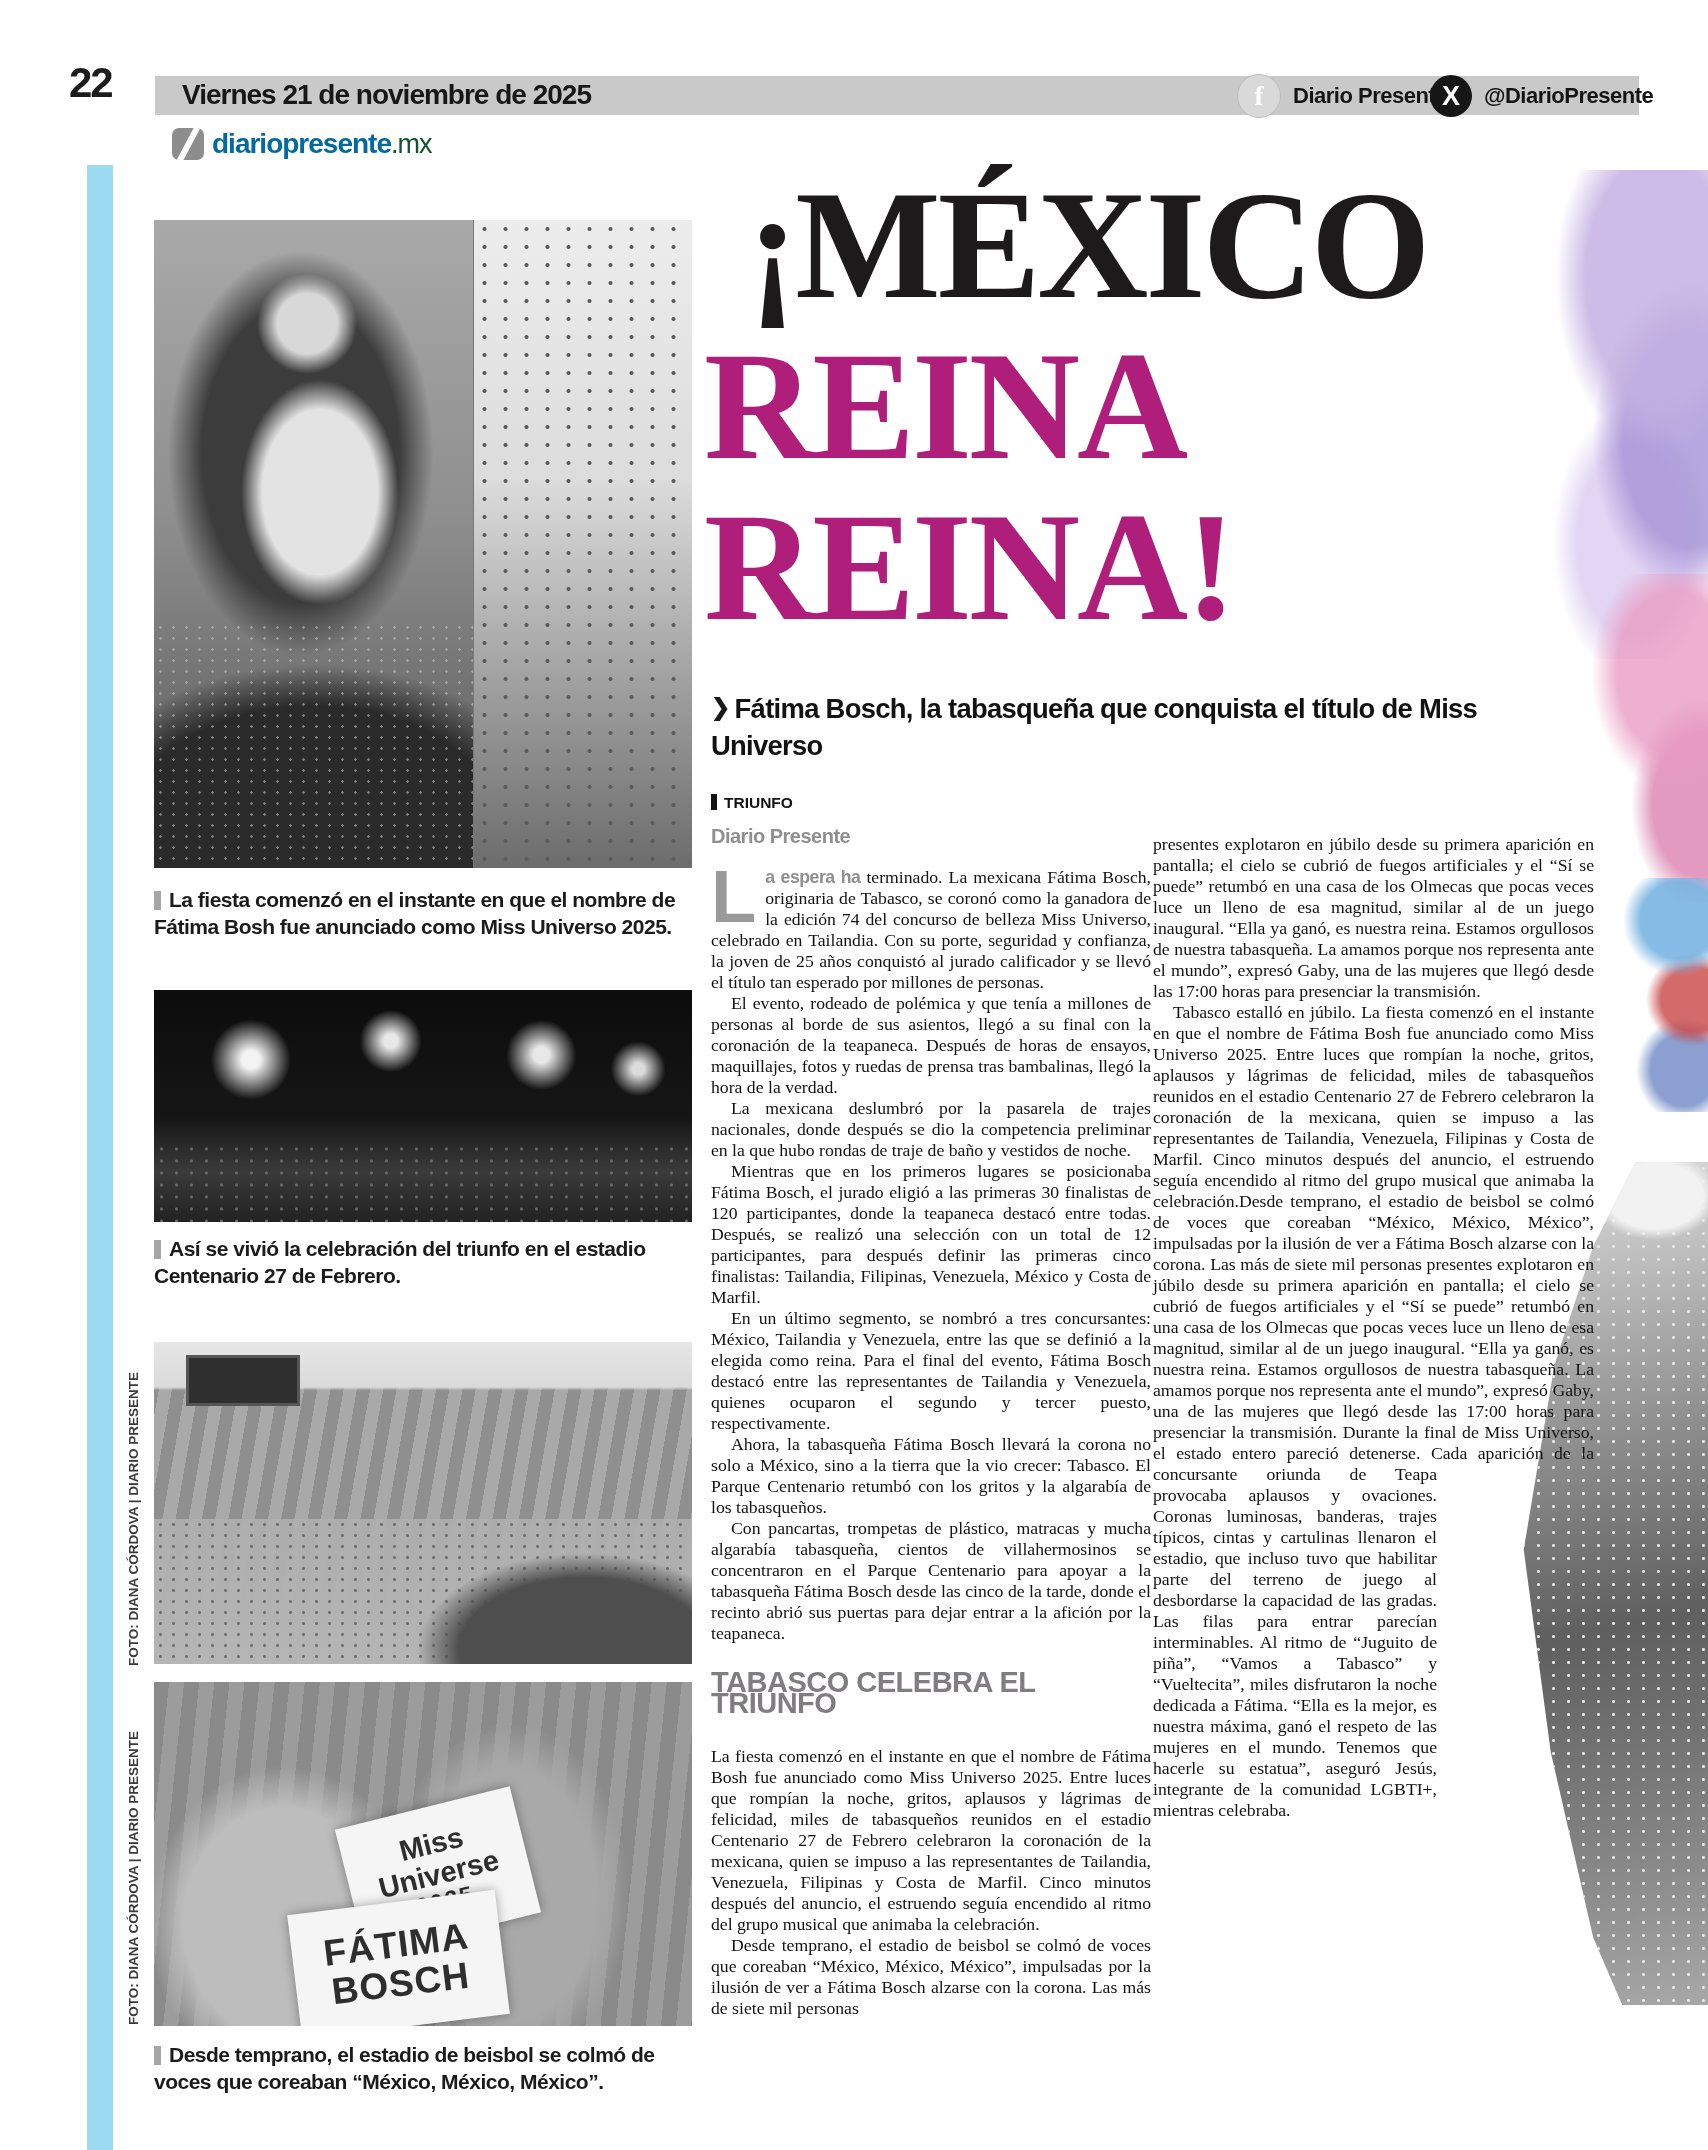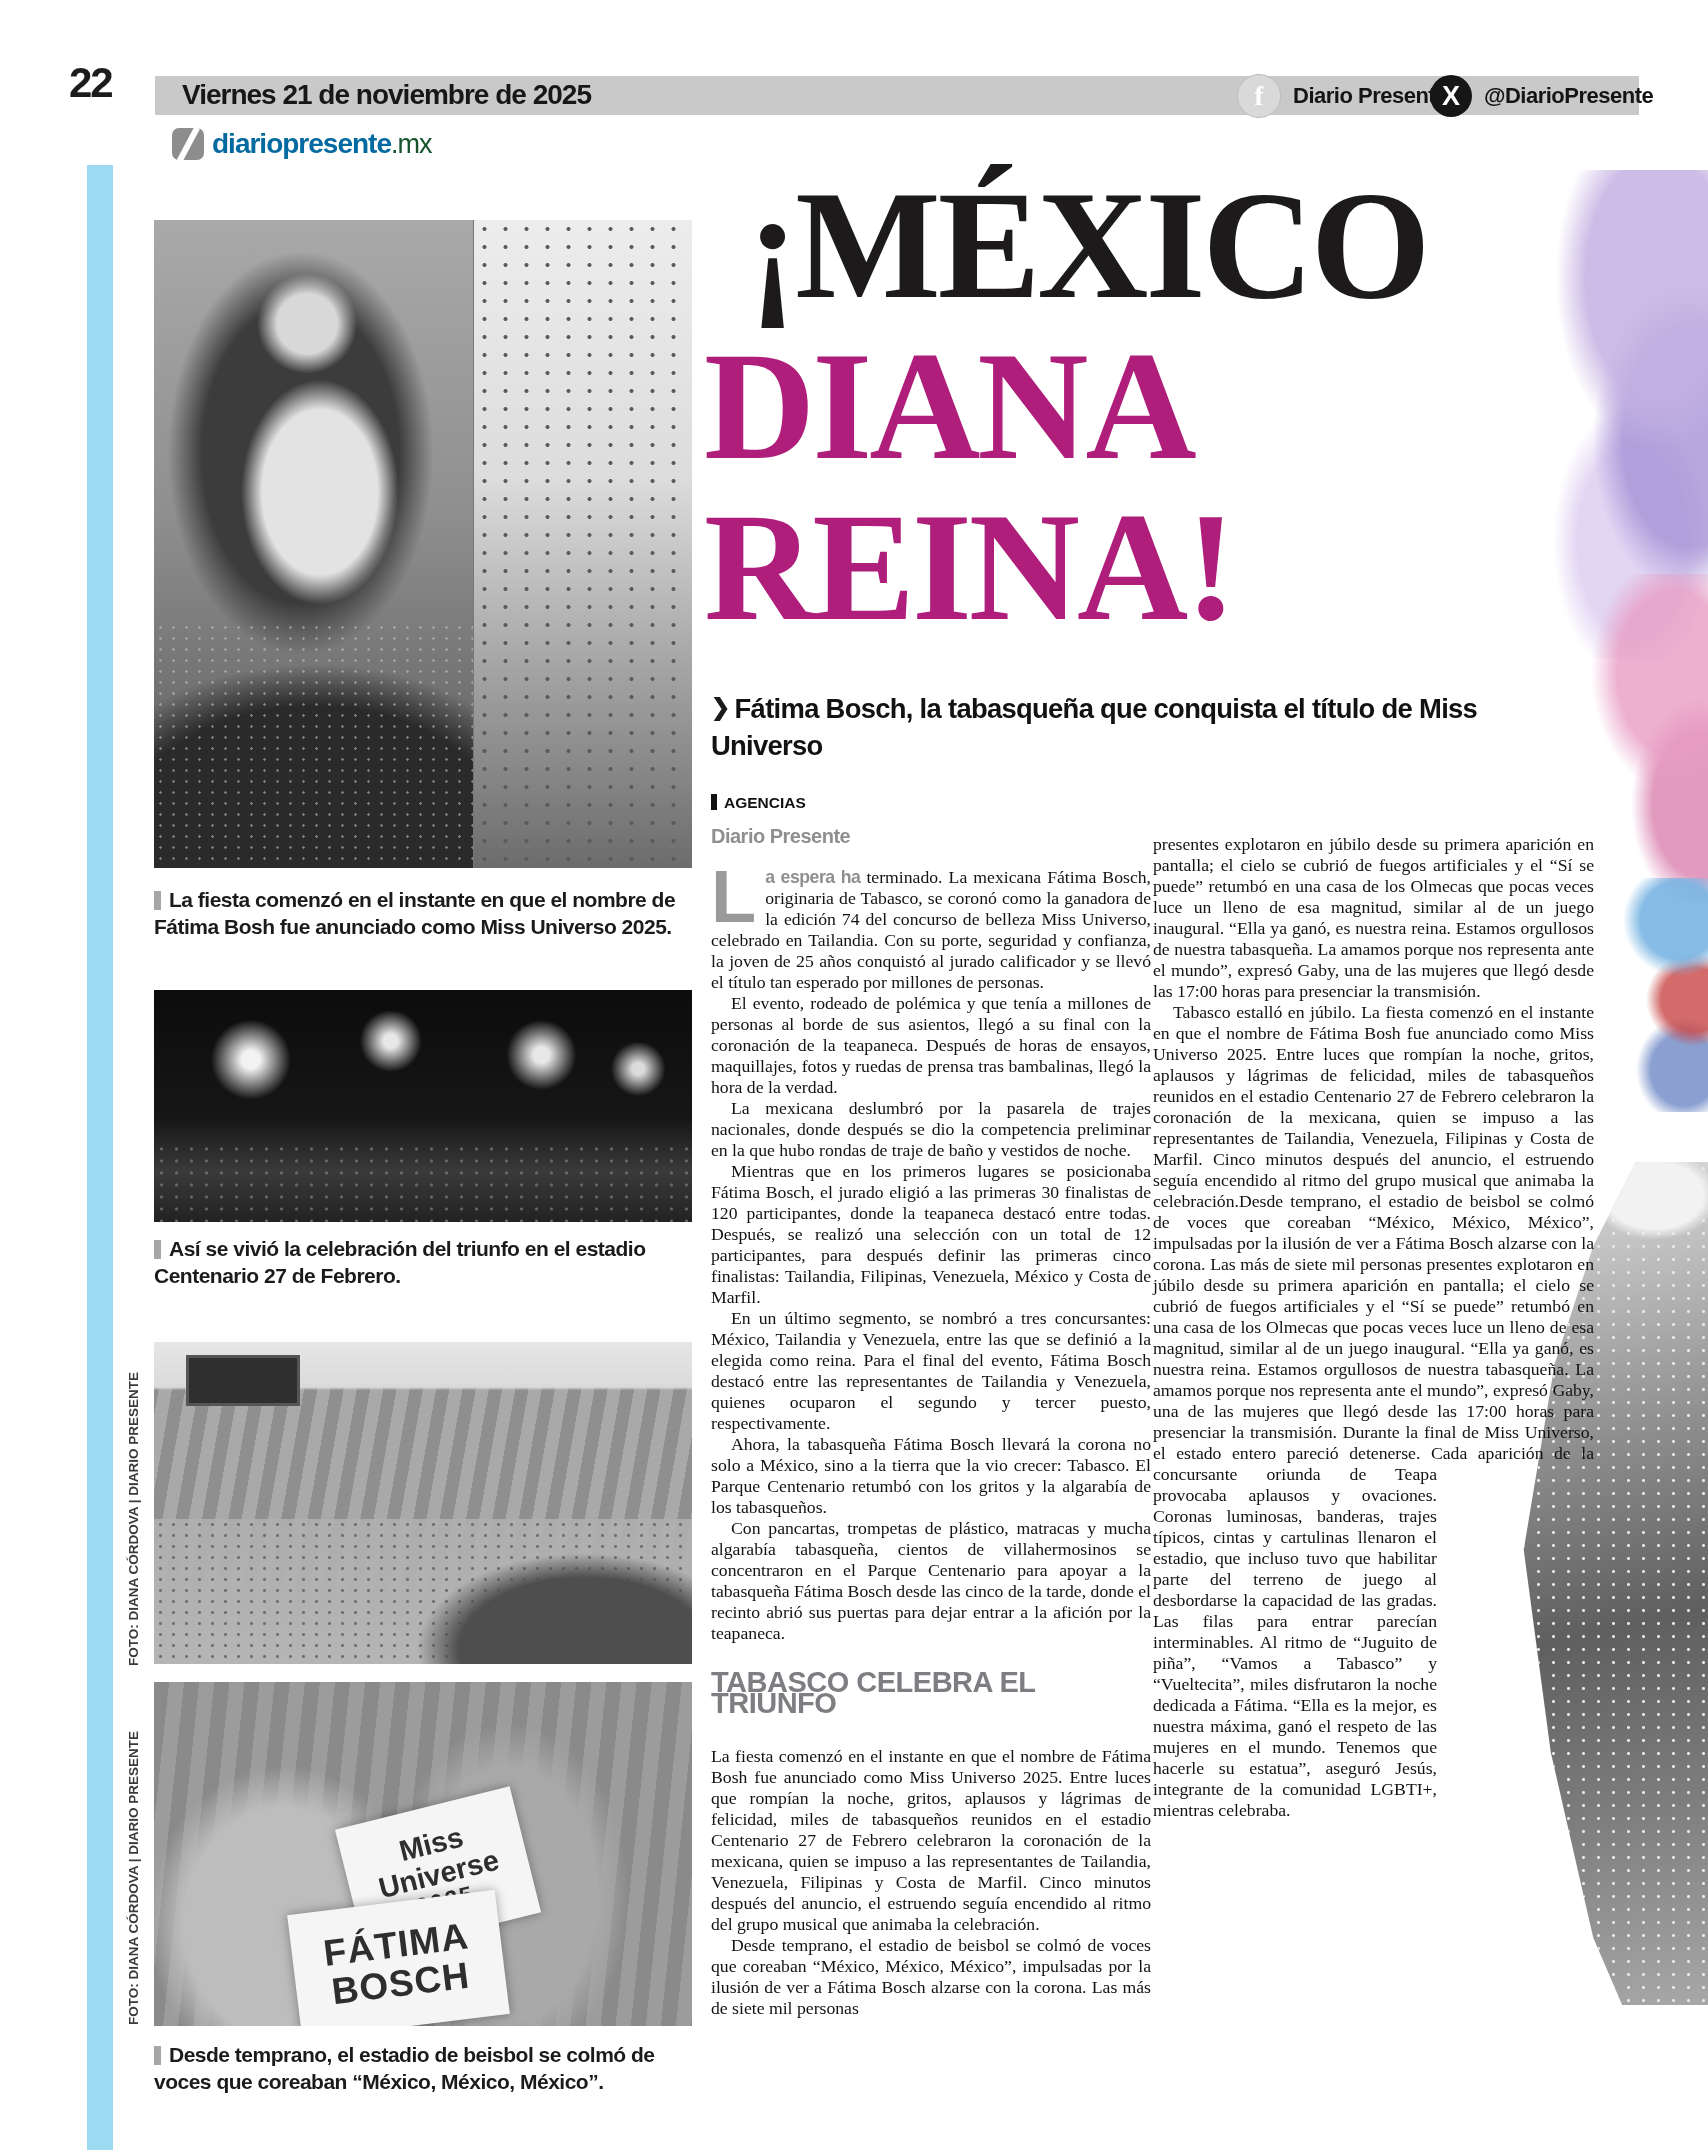--- a/index.html
+++ b/index.html
@@ -193,28 +193,28 @@
     <span>BOSCH</span>
   </div>
 </div>
 <div class="abs caption cap3"><span class="cap-bullet"></span><span>Desde temprano, el estadio de beisbol se colmó de voces que coreaban “México, México, México”.</span></div>
 
 <div class="abs vcredit vc1">FOTO: DIANA CÓRDOVA | DIARIO PRESENTE</div>
 <div class="abs vcredit vc2">FOTO: DIANA CÓRDOVA | DIARIO PRESENTE</div>
 
 <div class="abs headline">
   <div class="hl-black">¡MÉXICO</div>
-  <div class="hl-magenta">DIANA</div>
+  <div class="hl-magenta">REINA</div>
   <div class="hl-magenta">REINA!</div>
 </div>
 
 <div class="abs subhead"><span class="arrow">❯</span><span>Fátima Bosch, la tabasqueña que conquista el título de Miss Universo</span></div>
 
 <div class="abs byline">
-  <div><span class="byline-bar"></span><span class="byline-agency">AGENCIAS</span></div>
+  <div><span class="byline-bar"></span><span class="byline-agency">TRIUNFO</span></div>
   <div class="byline-outlet">Diario Presente</div>
 </div>
 
 <div class="abs bodycol col1">
   <p class="noindent">
     <span class="dropcap">L</span><span class="leadin">a espera ha</span><span> terminado. La mexicana Fátima Bosch, originaria de Tabasco, se coronó como la ganadora de la edición 74 del concurso de belleza Miss Universo, celebrado en Tailandia. Con su porte, seguridad y confianza, la joven de 25 años conquistó al jurado calificador y se llevó el título tan esperado por millones de personas.</span>
   </p>
   <p>El evento, rodeado de polémica y que tenía a millones de personas al borde de sus asientos, llegó a su final con la coronación de la teapaneca. Después de horas de ensayos, maquillajes, fotos y ruedas de prensa tras bambalinas, llegó la hora de la verdad.</p>
   <p>La mexicana deslumbró por la pasarela de trajes nacionales, donde después se dio la competencia preliminar en la que hubo rondas de traje de baño y vestidos de noche.</p>
   <p>Mientras que en los primeros lugares se posicionaba Fátima Bosch, el jurado eligió a las primeras 30 finalistas de 120 participantes, donde la teapaneca destacó entre todas. Después, se realizó una selección con un total de 12 participantes, para después definir las primeras cinco finalistas: Tailandia, Filipinas, Venezuela, México y Costa de Marfil.</p>

